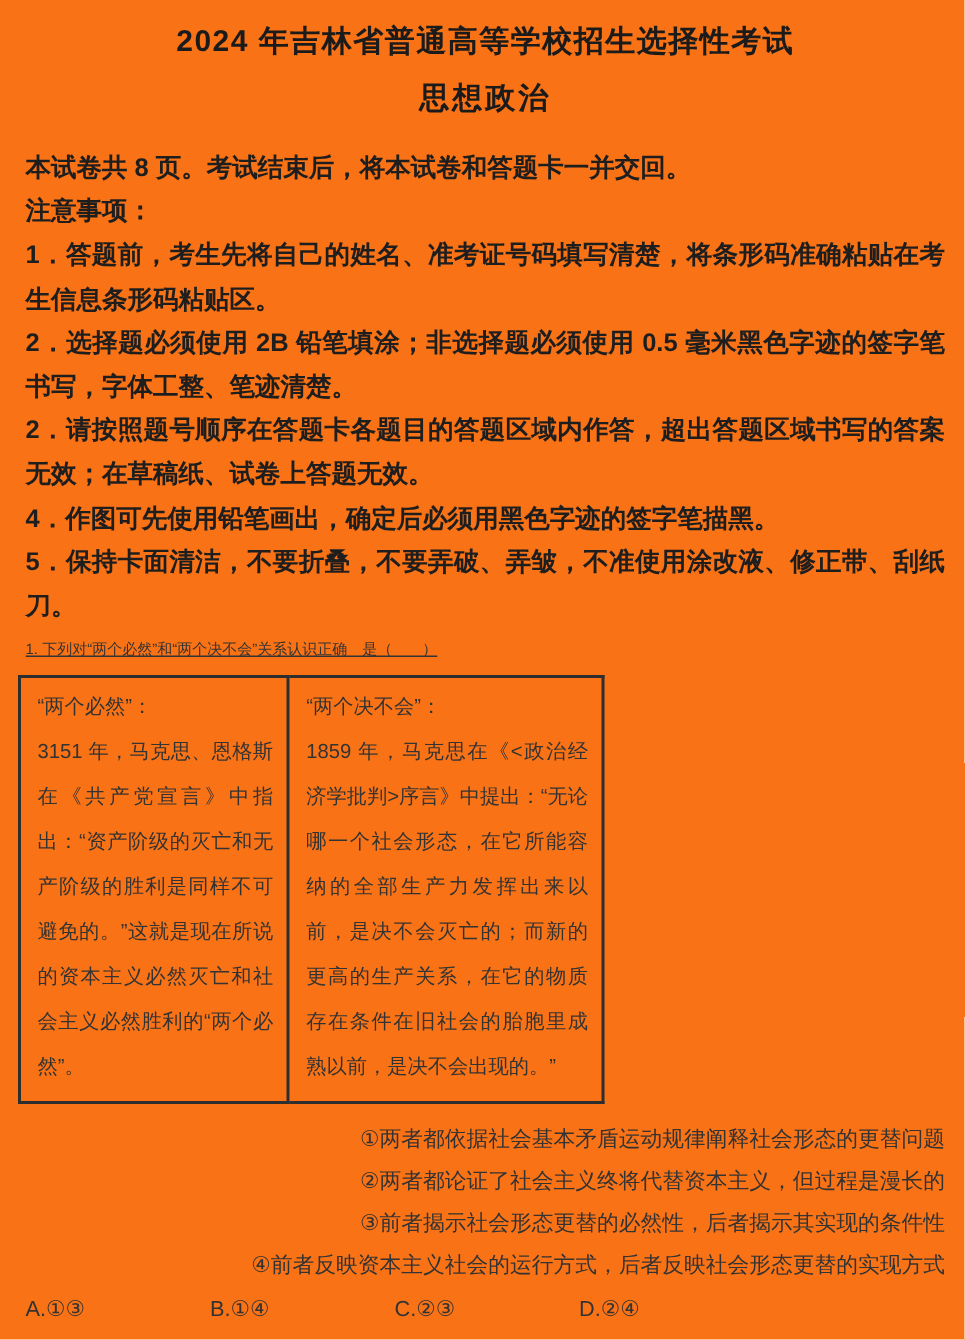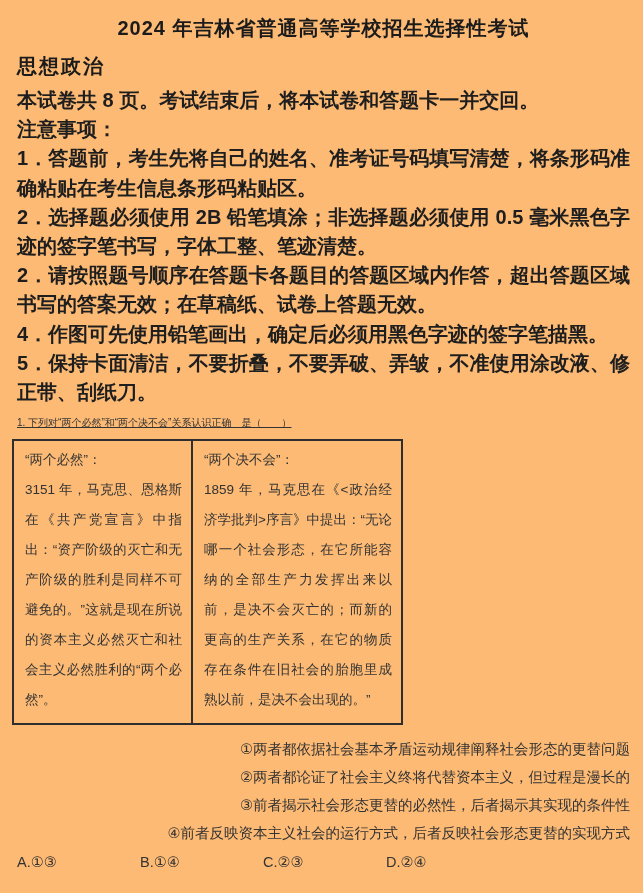--- a/index.html
+++ b/index.html
@@ -2,46 +2,46 @@
 <html><head>
 <meta charset="utf-8">
 <style>
   * { margin: 0; padding: 0; box-sizing: border-box; }
   html, body { background: #ffffff; }
   .page {
     position: relative;
     width: 643px;
     height: 893px;
     margin: 0 auto;
-    background: #fdba74;
+    background: #f97316;
     color: #242424;
     font-family: "Liberation Sans", "DejaVu Sans", sans-serif;
     padding: 12px 13px 0 17px;
     overflow: hidden;
   }
   .title {
     text-align: center;
     font-size: 20px;
     font-weight: 700;
     line-height: 32px;
     letter-spacing: 1px;
     color: #1b1b1b;
   }
   .subject {
-    text-align: left;
+    text-align: center;
     font-size: 20px;
     font-weight: 700;
     line-height: 30px;
     letter-spacing: 2px;
     margin-top: 7px;
     color: #1b1b1b;
   }
   .instructions {
-    margin-top: 5px;
-    font-size: 20px;
+    margin-top: 16px;
+    font-size: 17px;
     font-weight: 700;
     line-height: 29.2px;
     color: #1e1e1e;
   }
   .instructions p { text-align: justify; }
   .stem {
     margin-top: 6px;
     font-size: 10px;
     line-height: 20px;
     color: #333333;

